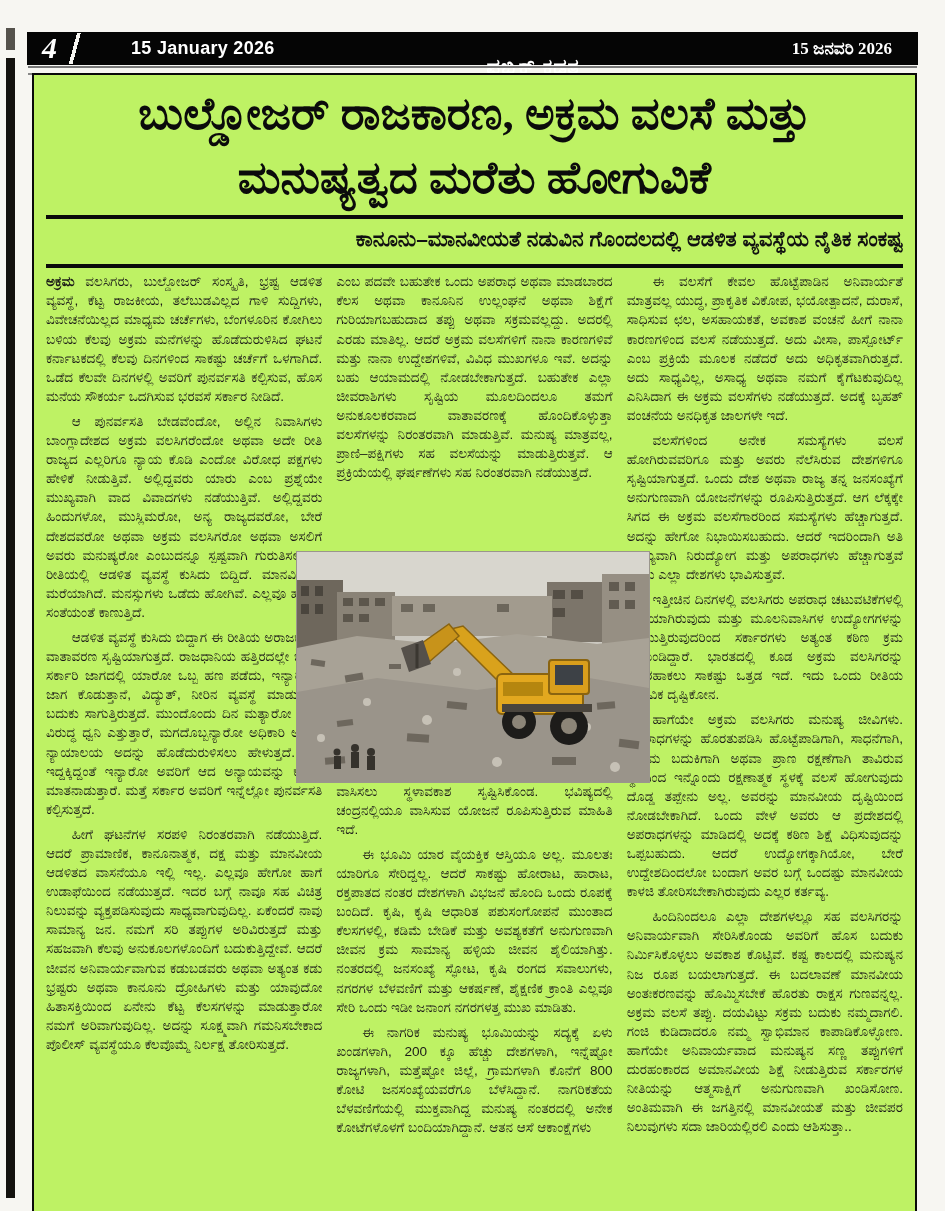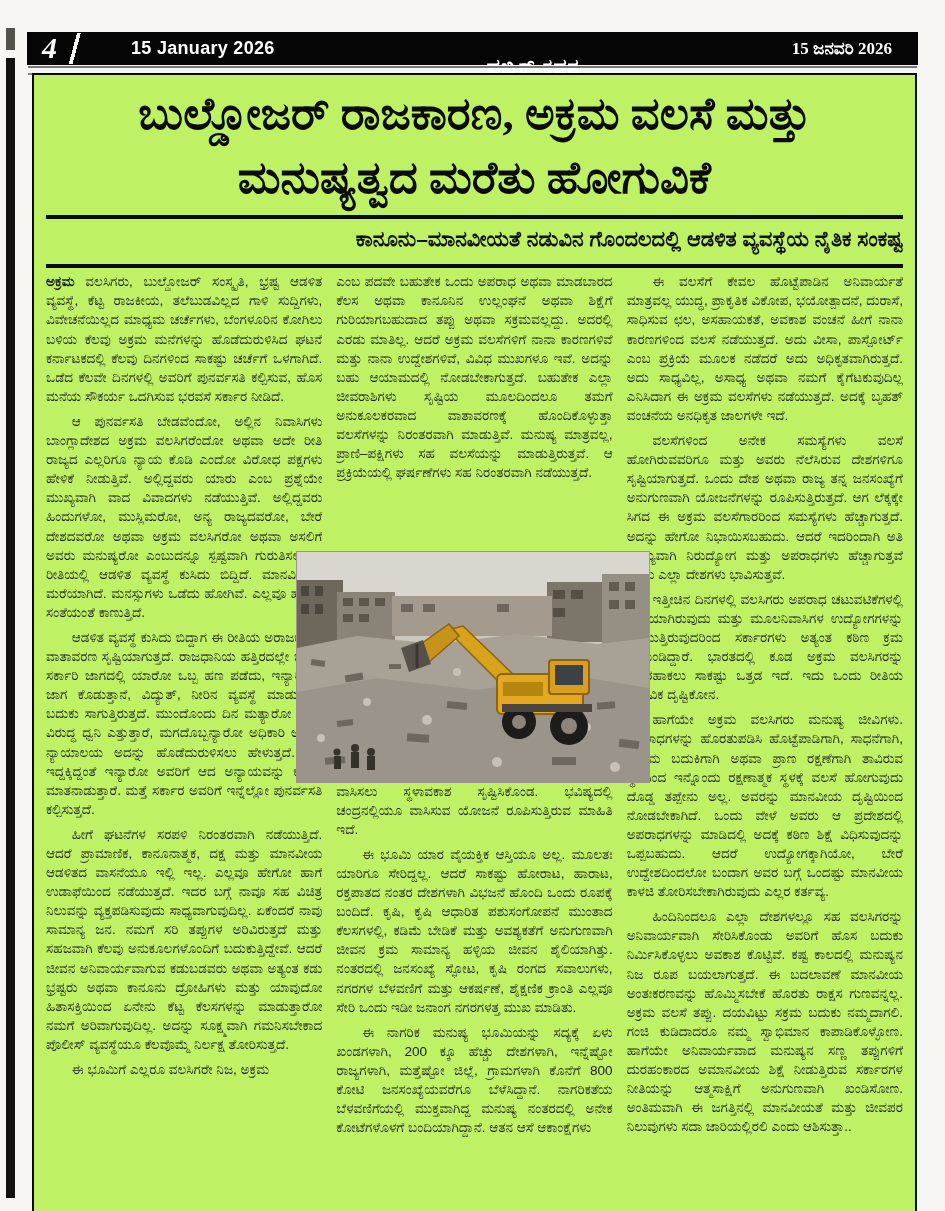--- a/index.html
+++ b/index.html
@@ -126,21 +126,20 @@
     <div class="hrule"></div>
     <div class="subheadline">ಕಾನೂನು–ಮಾನವೀಯತೆ ನಡುವಿನ ಗೊಂದಲದಲ್ಲಿ ಆಡಳಿತ ವ್ಯವಸ್ಥೆಯ ನೈತಿಕ ಸಂಕಷ್ಟ</div>
     <div class="hrule"></div>
 
     <div class="cols">
       <div class="col">
           <p class="flush"><b>ಅಕ್ರಮ</b> ವಲಸಿಗರು, ಬುಲ್ಡೋಜರ್ ಸಂಸ್ಕೃತಿ, ಭ್ರಷ್ಟ ಆಡಳಿತ ವ್ಯವಸ್ಥೆ, ಕೆಟ್ಟ ರಾಜಕೀಯ, ತಲೆಬುಡವಿಲ್ಲದ ಗಾಳಿ ಸುದ್ದಿಗಳು, ವಿವೇಚನೆಯಿಲ್ಲದ ಮಾಧ್ಯಮ ಚರ್ಚೆಗಳು, ಬೆಂಗಳೂರಿನ ಕೋಗಿಲು ಬಳಿಯ ಕೆಲವು ಅಕ್ರಮ ಮನೆಗಳನ್ನು ಹೊಡೆದುರುಳಿಸಿದ ಘಟನೆ ಕರ್ನಾಟಕದಲ್ಲಿ ಕೆಲವು ದಿನಗಳಿಂದ ಸಾಕಷ್ಟು ಚರ್ಚೆಗೆ ಒಳಗಾಗಿದೆ. ಒಡೆದ ಕೆಲವೇ ದಿನಗಳಲ್ಲಿ ಅವರಿಗೆ ಪುನರ್ವಸತಿ ಕಲ್ಪಿಸುವ, ಹೊಸ ಮನೆಯ ಸೌಕರ್ಯ ಒದಗಿಸುವ ಭರವಸೆ ಸರ್ಕಾರ ನೀಡಿದೆ.</p>
           <p class="indent">ಆ ಪುನರ್ವಸತಿ ಬೇಡವೆಂದೋ, ಅಲ್ಲಿನ ನಿವಾಸಿಗಳು ಬಾಂಗ್ಲಾದೇಶದ ಅಕ್ರಮ ವಲಸಿಗರೆಂದೋ ಅಥವಾ ಅದೇ ರೀತಿ ರಾಜ್ಯದ ಎಲ್ಲರಿಗೂ ನ್ಯಾಯ ಕೊಡಿ ಎಂದೋ ವಿರೋಧ ಪಕ್ಷಗಳು ಹೇಳಿಕೆ ನೀಡುತ್ತಿವೆ. ಅಲ್ಲಿದ್ದವರು ಯಾರು ಎಂಬ ಪ್ರಶ್ನೆಯೇ ಮುಖ್ಯವಾಗಿ ವಾದ ವಿವಾದಗಳು ನಡೆಯುತ್ತಿವೆ. ಅಲ್ಲಿದ್ದವರು ಹಿಂದುಗಳೋ, ಮುಸ್ಲಿಮರೋ, ಅನ್ಯ ರಾಜ್ಯದವರೋ, ಬೇರೆ ದೇಶದವರೋ ಅಥವಾ ಅಕ್ರಮ ವಲಸಿಗರೋ ಅಥವಾ ಅಸಲಿಗೆ ಅವರು ಮನುಷ್ಯರೋ ಎಂಬುದನ್ನೂ ಸ್ಪಷ್ಟವಾಗಿ ಗುರುತಿಸಲಾಗದ ರೀತಿಯಲ್ಲಿ ಆಡಳಿತ ವ್ಯವಸ್ಥೆ ಕುಸಿದು ಬಿದ್ದಿದೆ. ಮಾನವೀಯತೆ ಮರೆಯಾಗಿದೆ. ಮನಸ್ಸುಗಳು ಒಡೆದು ಹೋಗಿವೆ. ಎಲ್ಲವೂ ಹುಚ್ಚರ ಸಂತೆಯಂತೆ ಕಾಣುತ್ತಿದೆ.</p>
           <p class="indent">ಆಡಳಿತ ವ್ಯವಸ್ಥೆ ಕುಸಿದು ಬಿದ್ದಾಗ ಈ ರೀತಿಯ ಅರಾಜಕತೆಯ ವಾತಾವರಣ ಸೃಷ್ಟಿಯಾಗುತ್ತದೆ. ರಾಜಧಾನಿಯ ಹತ್ತಿರದಲ್ಲೇ ಒಂದು ಸರ್ಕಾರಿ ಜಾಗದಲ್ಲಿ ಯಾರೋ ಒಬ್ಬ ಹಣ ಪಡೆದು, ಇನ್ಯಾರಿಗೋ ಜಾಗ ಕೊಡುತ್ತಾನೆ, ವಿದ್ಯುತ್, ನೀರಿನ ವ್ಯವಸ್ಥೆ ಮಾಡುತ್ತಾರೆ. ಬದುಕು ಸಾಗುತ್ತಿರುತ್ತದೆ. ಮುಂದೊಂದು ದಿನ ಮತ್ಯಾರೋ ಅದರ ವಿರುದ್ಧ ಧ್ವನಿ ಎತ್ತುತ್ತಾರೆ, ಮಗದೊಬ್ಬನ್ಯಾರೋ ಅಧಿಕಾರಿ ಅಥವಾ ನ್ಯಾಯಾಲಯ ಅದನ್ನು ಹೊಡೆದುರುಳಿಸಲು ಹೇಳುತ್ತದೆ. ಆಗ ಇದ್ದಕ್ಕಿದ್ದಂತೆ ಇನ್ಯಾರೋ ಅವರಿಗೆ ಆದ ಅನ್ಯಾಯವನ್ನು ಕುರಿತು ಮಾತನಾಡುತ್ತಾರೆ. ಮತ್ತೆ ಸರ್ಕಾರ ಅವರಿಗೆ ಇನ್ನೆಲ್ಲೋ ಪುನರ್ವಸತಿ ಕಲ್ಪಿಸುತ್ತದೆ.</p>
           <p class="indent">ಹೀಗೆ ಘಟನೆಗಳ ಸರಪಳಿ ನಿರಂತರವಾಗಿ ನಡೆಯುತ್ತಿದೆ. ಆದರೆ ಪ್ರಾಮಾಣಿಕ, ಕಾನೂನಾತ್ಮಕ, ದಕ್ಷ ಮತ್ತು ಮಾನವೀಯ ಆಡಳಿತದ ವಾಸನೆಯೂ ಇಲ್ಲಿ ಇಲ್ಲ. ಎಲ್ಲವೂ ಹೇಗೋ ಹಾಗೆ ಉಡಾಫೆಯಿಂದ ನಡೆಯುತ್ತದೆ. ಇದರ ಬಗ್ಗೆ ನಾವೂ ಸಹ ವಿಚಿತ್ರ ನಿಲುವನ್ನು ವ್ಯಕ್ತಪಡಿಸುವುದು ಸಾಧ್ಯವಾಗುವುದಿಲ್ಲ. ಏಕೆಂದರೆ ನಾವು ಸಾಮಾನ್ಯ ಜನ. ನಮಗೆ ಸರಿ ತಪ್ಪುಗಳ ಅರಿವಿರುತ್ತದೆ ಮತ್ತು ಸಹಜವಾಗಿ ಕೆಲವು ಅನುಕೂಲಗಳೊಂದಿಗೆ ಬದುಕುತ್ತಿದ್ದೇವೆ. ಆದರೆ ಜೀವನ ಅನಿವಾರ್ಯವಾಗುವ ಕಡುಬಡವರು ಅಥವಾ ಅತ್ಯಂತ ಕಡು ಭ್ರಷ್ಟರು ಅಥವಾ ಕಾನೂನು ದ್ರೋಹಿಗಳು ಮತ್ತು ಯಾವುದೋ ಹಿತಾಸಕ್ತಿಯಿಂದ ಏನೇನು ಕೆಟ್ಟ ಕೆಲಸಗಳನ್ನು ಮಾಡುತ್ತಾರೋ ನಮಗೆ ಅರಿವಾಗುವುದಿಲ್ಲ. ಅದನ್ನು ಸೂಕ್ಷ್ಮವಾಗಿ ಗಮನಿಸಬೇಕಾದ ಪೊಲೀಸ್ ವ್ಯವಸ್ಥೆಯೂ ಕೆಲವೊಮ್ಮೆ ನಿರ್ಲಕ್ಷ ತೋರಿಸುತ್ತದೆ.</p>
-          <p class="indent">ಈ ಭೂಮಿಗೆ ಎಲ್ಲರೂ ವಲಸಿಗರೇ ನಿಜ, ಅಕ್ರಮ</p>
         </div>
       <div class="col">
           <p class="flush">ಎಂಬ ಪದವೇ ಬಹುತೇಕ ಒಂದು ಅಪರಾಧ ಅಥವಾ ಮಾಡಬಾರದ ಕೆಲಸ ಅಥವಾ ಕಾನೂನಿನ ಉಲ್ಲಂಘನೆ ಅಥವಾ ಶಿಕ್ಷೆಗೆ ಗುರಿಯಾಗಬಹುದಾದ ತಪ್ಪು ಅಥವಾ ಸಕ್ರಮವಲ್ಲದ್ದು. ಅದರಲ್ಲಿ ಎರಡು ಮಾತಿಲ್ಲ. ಆದರೆ ಅಕ್ರಮ ವಲಸೆಗಳಿಗೆ ನಾನಾ ಕಾರಣಗಳಿವೆ ಮತ್ತು ನಾನಾ ಉದ್ದೇಶಗಳಿವೆ, ವಿವಿಧ ಮುಖಗಳೂ ಇವೆ. ಅದನ್ನು ಬಹು ಆಯಾಮದಲ್ಲಿ ನೋಡಬೇಕಾಗುತ್ತದೆ. ಬಹುತೇಕ ಎಲ್ಲಾ ಜೀವರಾಶಿಗಳು ಸೃಷ್ಟಿಯ ಮೂಲದಿಂದಲೂ ತಮಗೆ ಅನುಕೂಲಕರವಾದ ವಾತಾವರಣಕ್ಕೆ ಹೊಂದಿಕೊಳ್ಳುತ್ತಾ ವಲಸೆಗಳನ್ನು ನಿರಂತರವಾಗಿ ಮಾಡುತ್ತಿವೆ. ಮನುಷ್ಯ ಮಾತ್ರವಲ್ಲ, ಪ್ರಾಣಿ–ಪಕ್ಷಿಗಳು ಸಹ ವಲಸೆಯನ್ನು ಮಾಡುತ್ತಿರುತ್ತವೆ. ಆ ಪ್ರಕ್ರಿಯೆಯಲ್ಲಿ ಘರ್ಷಣೆಗಳು ಸಹ ನಿರಂತರವಾಗಿ ನಡೆಯುತ್ತದೆ.</p>
           <div class="photo-gap"></div>
           <p class="flush">ಗ್ರಾಮ, ಪಟ್ಟಣ, ನಗರ, ಮೆಟ್ರೋಪಾಲಿಟನ್ ಸಿಟಿಗಳಾಗಿ ಅಭಿವೃದ್ಧಿ ಹೊಂದಿದವು. ನದಿ ಸಮುದ್ರ ಬೆಟ್ಟ ಗುಡ್ಡ ಕಾಡು ಮೇಡು ಮರುಭೂಮಿ ಬಯಲು ಪ್ರದೇಶ ಎಲ್ಲವನ್ನೂ ದಾಟಿ ಎಲ್ಲೆಂದರಲ್ಲಿ ವಾಸಿಸಲು ಸ್ಥಳಾವಕಾಶ ಸೃಷ್ಟಿಸಿಕೊಂಡ. ಭವಿಷ್ಯದಲ್ಲಿ ಚಂದ್ರನಲ್ಲಿಯೂ ವಾಸಿಸುವ ಯೋಜನೆ ರೂಪಿಸುತ್ತಿರುವ ಮಾಹಿತಿ ಇದೆ.</p>
           <p class="indent">ಈ ಭೂಮಿ ಯಾರ ವೈಯಕ್ತಿಕ ಆಸ್ತಿಯೂ ಅಲ್ಲ. ಮೂಲತಃ ಯಾರಿಗೂ ಸೇರಿದ್ದಲ್ಲ. ಆದರೆ ಸಾಕಷ್ಟು ಹೋರಾಟ, ಹಾರಾಟ, ರಕ್ತಪಾತದ ನಂತರ ದೇಶಗಳಾಗಿ ವಿಭಜನೆ ಹೊಂದಿ ಒಂದು ರೂಪಕ್ಕೆ ಬಂದಿದೆ. ಕೃಷಿ, ಕೃಷಿ ಆಧಾರಿತ ಪಶುಸಂಗೋಪನೆ ಮುಂತಾದ ಕೆಲಸಗಳಲ್ಲಿ, ಕಡಿಮೆ ಬೇಡಿಕೆ ಮತ್ತು ಅವಶ್ಯಕತೆಗೆ ಅನುಗುಣವಾಗಿ ಜೀವನ ಕ್ರಮ ಸಾಮಾನ್ಯ ಹಳ್ಳಿಯ ಜೀವನ ಶೈಲಿಯಾಗಿತ್ತು. ನಂತರದಲ್ಲಿ ಜನಸಂಖ್ಯೆ ಸ್ಫೋಟ, ಕೃಷಿ ರಂಗದ ಸವಾಲುಗಳು, ನಗರಗಳ ಬೆಳವಣಿಗೆ ಮತ್ತು ಆಕರ್ಷಣೆ, ಶೈಕ್ಷಣಿಕ ಕ್ರಾಂತಿ ಎಲ್ಲವೂ ಸೇರಿ ಒಂದು ಇಡೀ ಜನಾಂಗ ನಗರಗಳತ್ತ ಮುಖ ಮಾಡಿತು.</p>
           <p class="indent">ಈ ನಾಗರಿಕ ಮನುಷ್ಯ ಭೂಮಿಯನ್ನು ಸದ್ಯಕ್ಕೆ ಏಳು ಖಂಡಗಳಾಗಿ, 200 ಕ್ಕೂ ಹೆಚ್ಚು ದೇಶಗಳಾಗಿ, ಇನ್ನೆಷ್ಟೋ ರಾಜ್ಯಗಳಾಗಿ, ಮತ್ತೆಷ್ಟೋ ಜಿಲ್ಲೆ, ಗ್ರಾಮಗಳಾಗಿ ಕೊನೆಗೆ 800 ಕೋಟಿ ಜನಸಂಖ್ಯೆಯವರೆಗೂ ಬೆಳೆಸಿದ್ದಾನೆ. ನಾಗರಿಕತೆಯ ಬೆಳವಣಿಗೆಯಲ್ಲಿ ಮುಕ್ತವಾಗಿದ್ದ ಮನುಷ್ಯ ನಂತರದಲ್ಲಿ ಅನೇಕ ಕೋಟೆಗಳೊಳಗೆ ಬಂದಿಯಾಗಿದ್ದಾನೆ. ಆತನ ಆಸೆ ಆಕಾಂಕ್ಷೆಗಳು</p>
         </div>
       <div class="col">
           <p class="indent">ಈ ವಲಸೆಗೆ ಕೇವಲ ಹೊಟ್ಟೆಪಾಡಿನ ಅನಿವಾರ್ಯತೆ ಮಾತ್ರವಲ್ಲ ಯುದ್ಧ, ಪ್ರಾಕೃತಿಕ ವಿಕೋಪ, ಭಯೋತ್ಪಾದನೆ, ದುರಾಸೆ, ಸಾಧಿಸುವ ಛಲ, ಅಸಹಾಯಕತೆ, ಅವಕಾಶ ವಂಚನೆ ಹೀಗೆ ನಾನಾ ಕಾರಣಗಳಿಂದ ವಲಸೆ ನಡೆಯುತ್ತದೆ. ಅದು ವೀಸಾ, ಪಾಸ್ಪೋರ್ಟ್ ಎಂಬ ಪ್ರಕ್ರಿಯೆ ಮೂಲಕ ನಡೆದರೆ ಅದು ಅಧಿಕೃತವಾಗಿರುತ್ತದೆ. ಅದು ಸಾಧ್ಯವಿಲ್ಲ, ಅಸಾಧ್ಯ ಅಥವಾ ನಮಗೆ ಕೈಗೆಟಕುವುದಿಲ್ಲ ಎನಿಸಿದಾಗ ಈ ಅಕ್ರಮ ವಲಸೆಗಳು ನಡೆಯುತ್ತದೆ. ಅದಕ್ಕೆ ಬೃಹತ್ ವಂಚನೆಯ ಅನಧಿಕೃತ ಜಾಲಗಳೇ ಇದೆ.</p>

